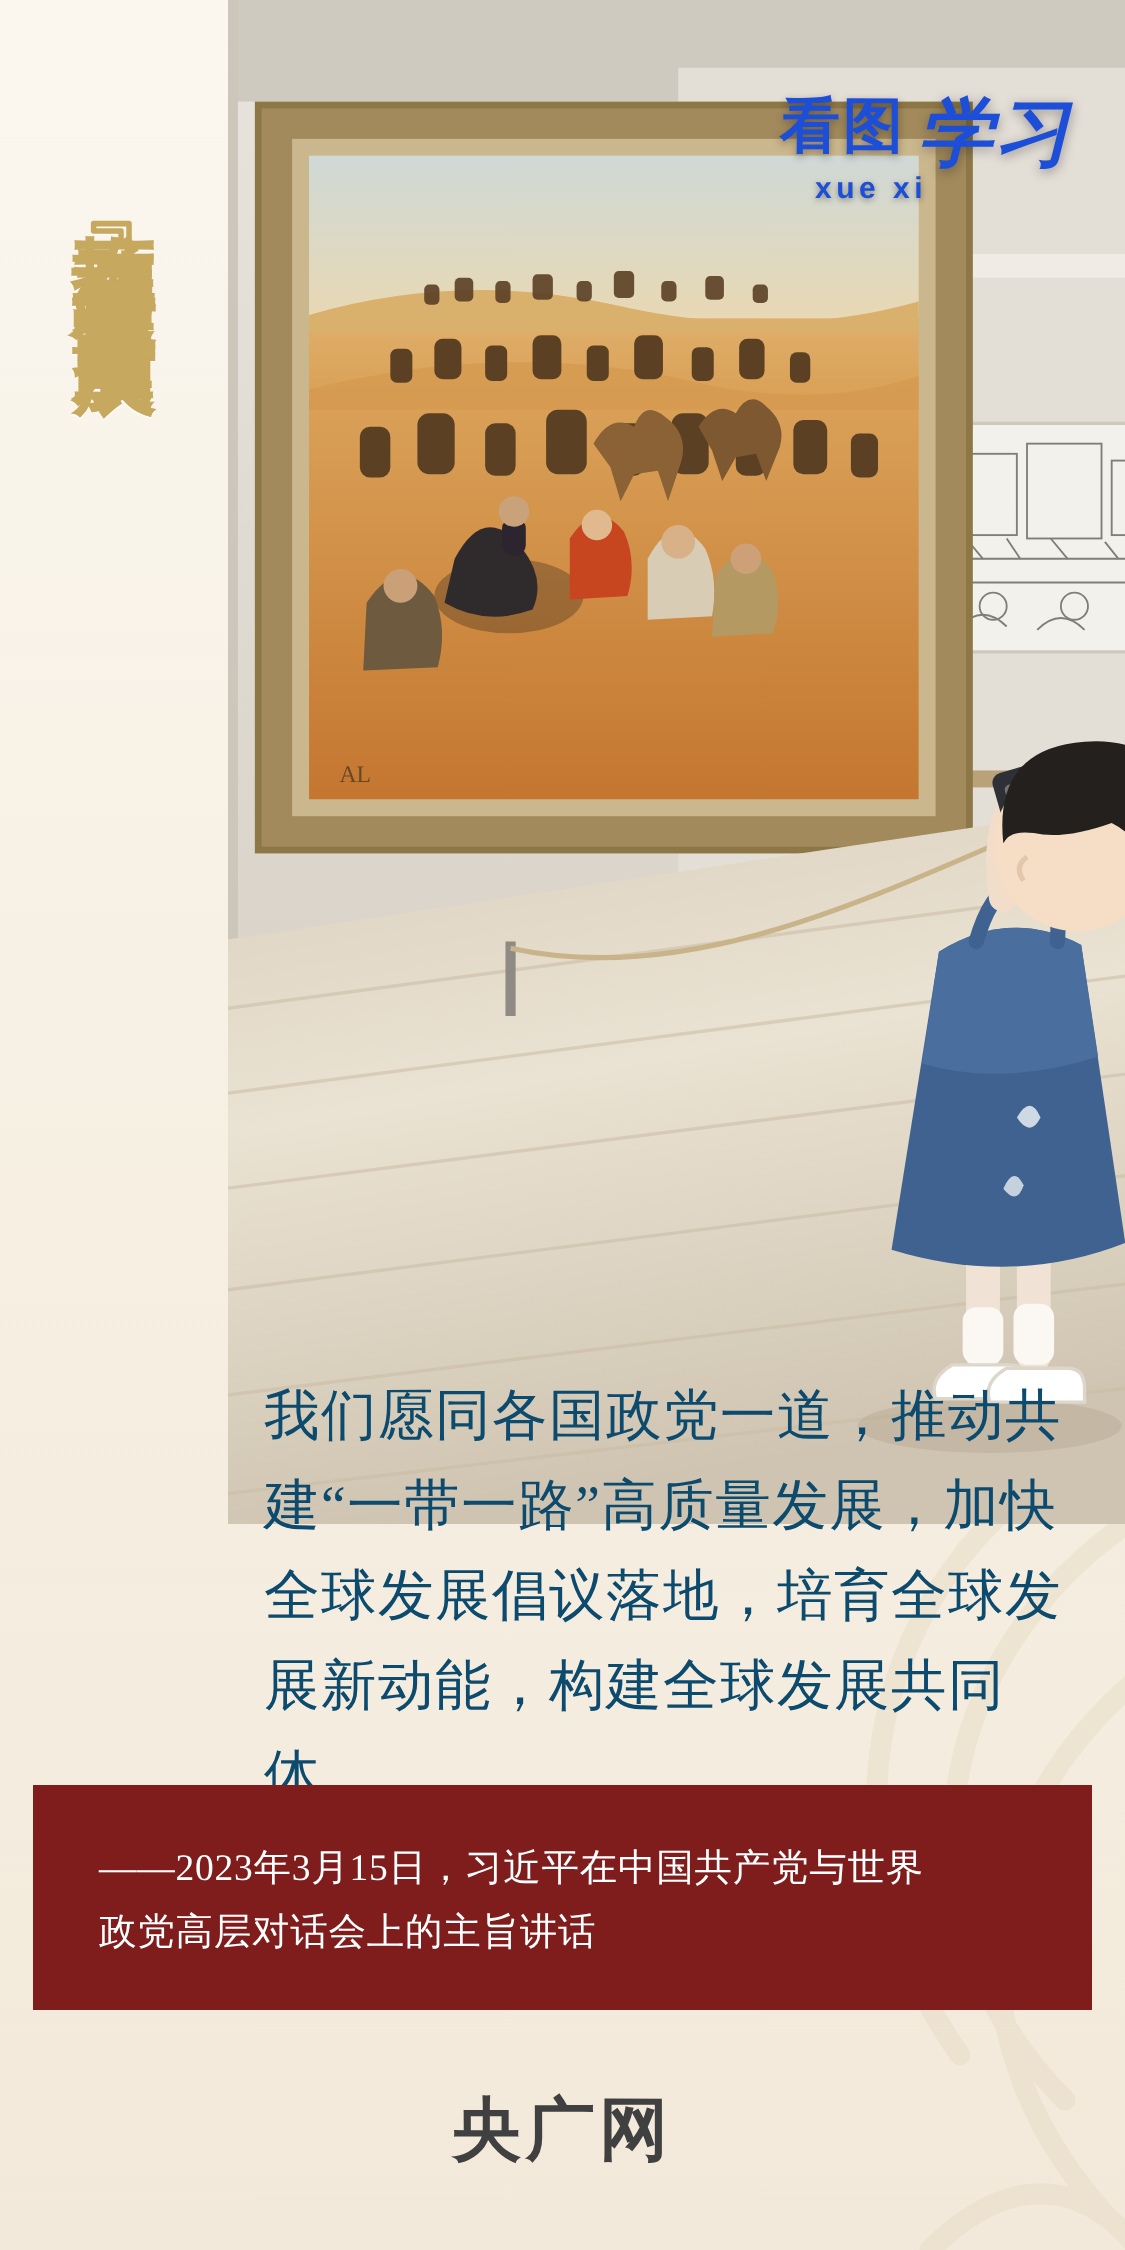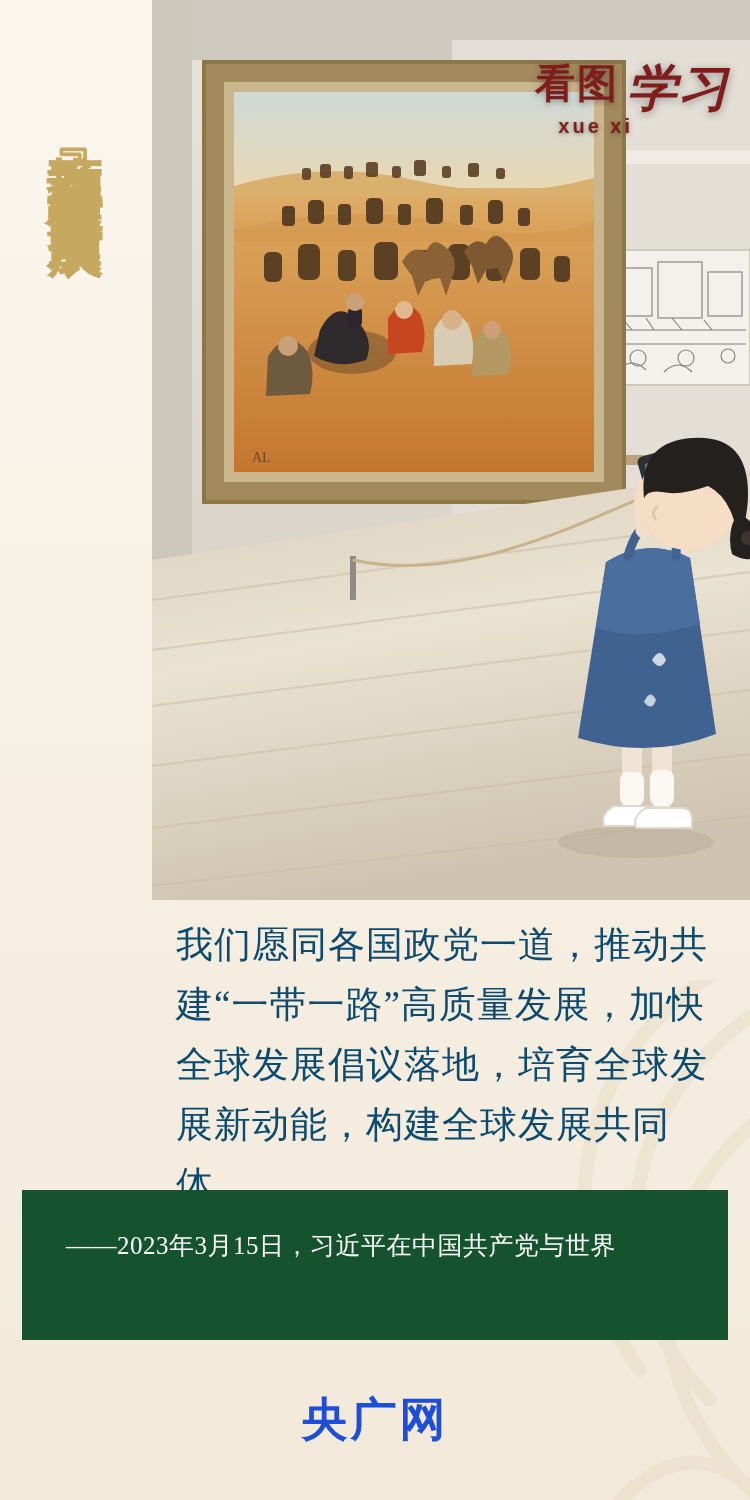--- a/index.html
+++ b/index.html
@@ -57,34 +57,34 @@
     text-shadow: 0 1px 0 rgba(255,255,255,.6);
     white-space: nowrap;
   }
 
   
   .photo {
     position: absolute;
     left: 152px;
     top: 0;
     width: 598px;
-    height: 900px;
+    height: 1016px;
     overflow: hidden;
     background: #b9b0a4;
   }
   .photo svg { display: block; width: 100%; height: 100%; }
 
   
   .logo {
     position: absolute;
     top: 56px;
-    right: 21px;
+    right: 36px;
     z-index: 9;
     text-align: right;
-    color: #7f1d1d;
+    color: #1d4ed8;
   }
   .logo-row {
     display: flex;
     align-items: flex-end;
     justify-content: flex-end;
     gap: 8px;
   }
   .logo-kantu {
     font-family: "Liberation Serif", serif;
     font-weight: 700;
@@ -125,21 +125,21 @@
     z-index: 6;
   }
 
   
   .attrib {
     position: absolute;
     left: 22px;
     top: 1190px;
     width: 706px;
     height: 150px;
-    background: #14532d;
+    background: #7f1d1d;
     z-index: 6;
     box-sizing: border-box;
     padding: 34px 52px 0 44px;
   }
   .attrib-line {
     font-family: "Liberation Serif", serif;
     font-size: 25px;
     line-height: 1.72;
     color: #ffffff;
     letter-spacing: .5px;
@@ -155,21 +155,21 @@
     display: flex;
     align-items: center;
     justify-content: center;
     z-index: 6;
   }
   .footer-logo {
     font-family: "Liberation Sans", sans-serif;
     font-weight: 700;
     font-size: 46px;
     letter-spacing: 3px;
-    color: #1d4ed8;
+    color: #404040;
   }
 </style>
 </head>
 <body>
 
 <div class="poster">
 
   <div class="bg-base"></div>
 
   <div class="bg-swirl">
@@ -373,19 +373,20 @@
   </div>
 
   <div class="title-col">
     <div class="title-vertical">推动共建『一带一路』高质量发展</div>
   </div>
 
   <div class="quote">我们愿同各国政党一道，推动共建“一带一路”高质量发展，加快全球发展倡议落地，培育全球发展新动能，构建全球发展共同体。</div>
 
   <div class="attrib">
     <div class="attrib-line">——2023年3月15日，习近平在中国共产党与世界</div>
+    <div class="attrib-line">政党高层对话会上的主旨讲话</div>
   </div>
 
   <div class="footer">
     <div class="footer-logo">央广网</div>
   </div>
 
 </div>
 
 </body></html>

